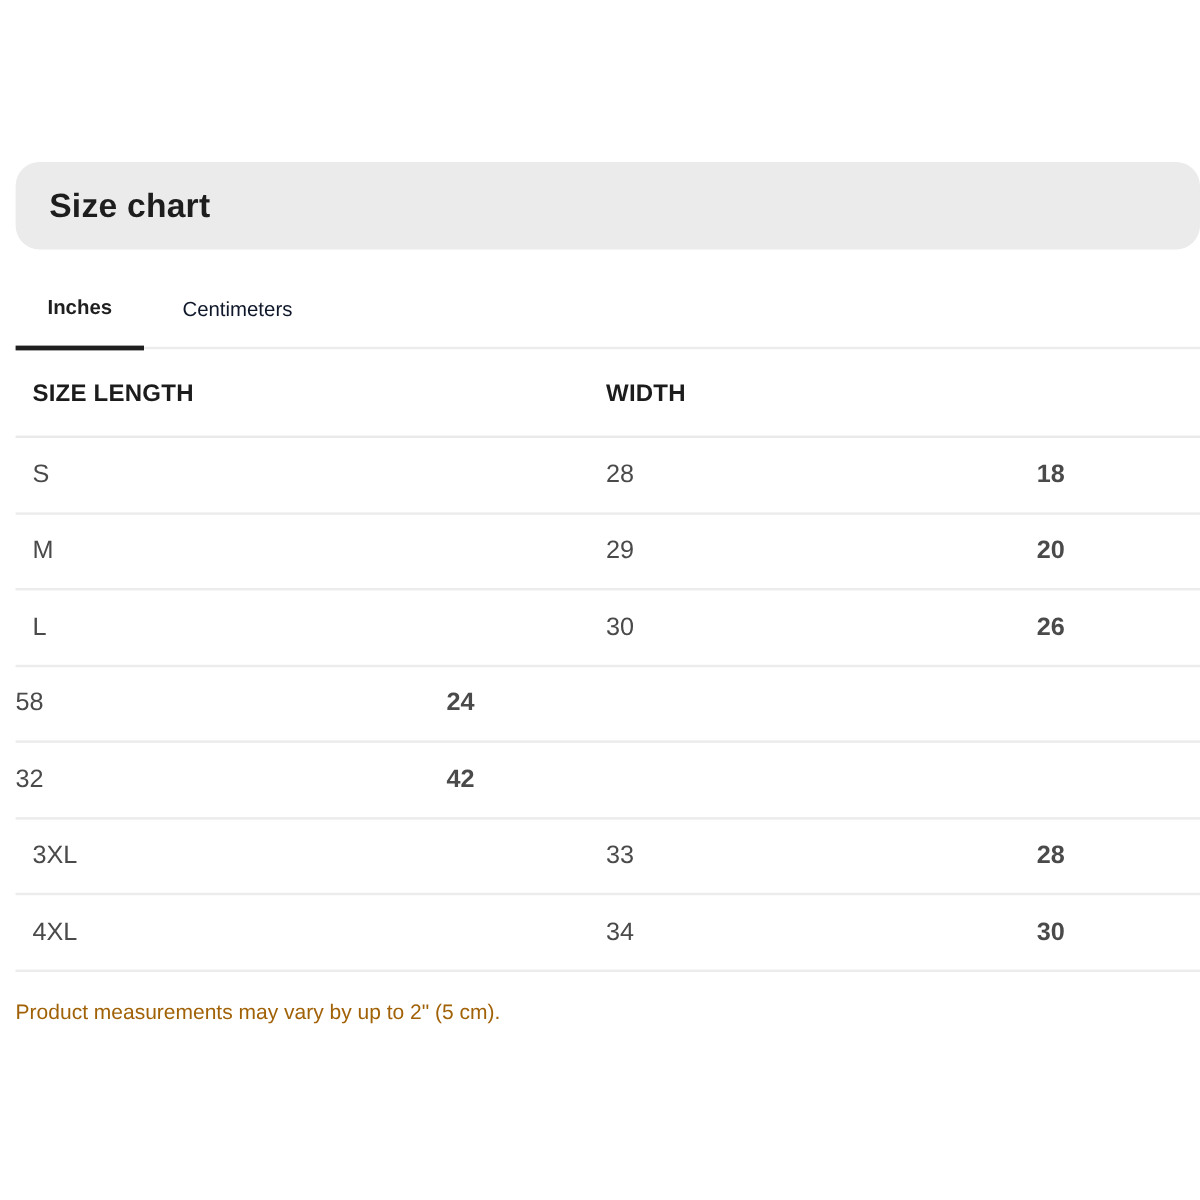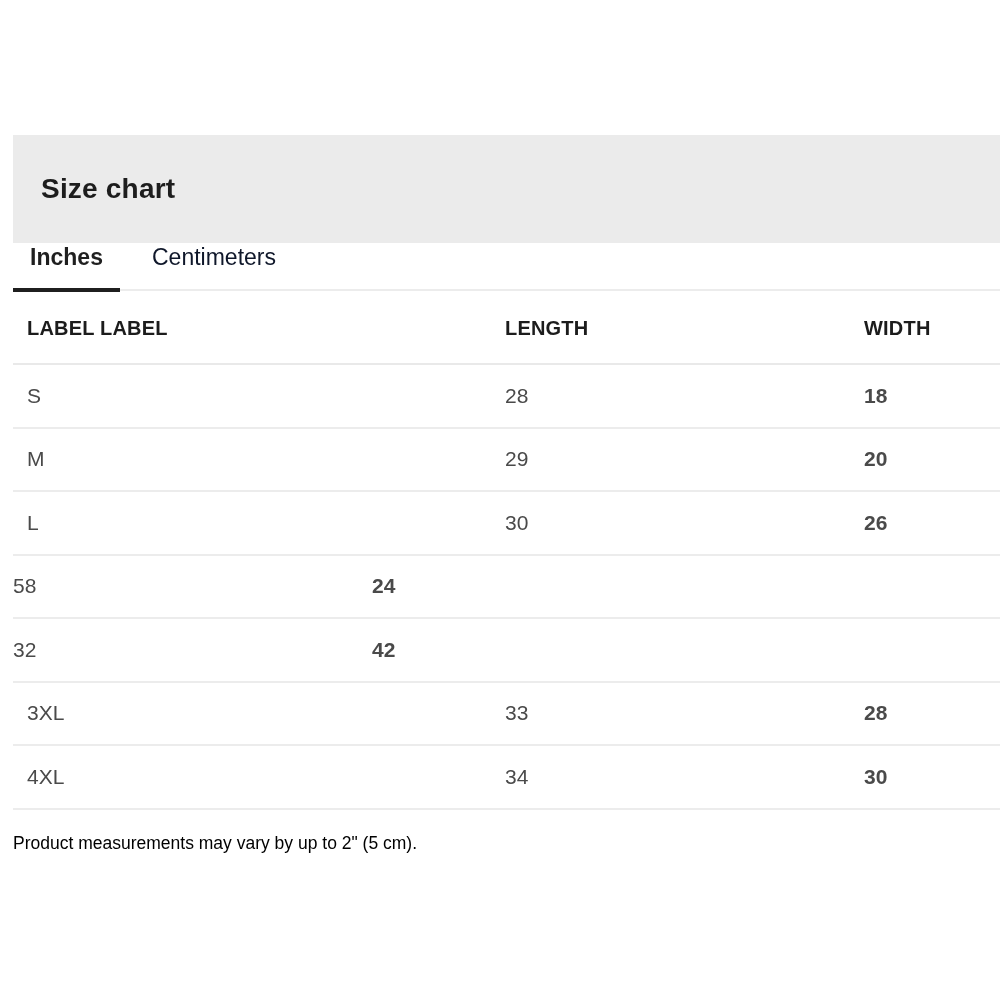--- a/index.html
+++ b/index.html
@@ -8,39 +8,40 @@
     width: 1000px; height: 1000px;
     font-family: "Liberation Sans", "DejaVu Sans", sans-serif;
     color: #1d1d1d;
     overflow: hidden;
   }
   .page { width: 1000px; height: 1000px; position: relative; background: #ffffff; }
 
   
   .band {
     position: absolute;
-    left: 13px; right: 0; top: 135px; height: 108px;
+    left: 13px; right: 0; top: 135px; height: 73px;
     background: #ebebeb;
     display: flex; align-items: center;
     padding-left: 28px;
+    border-radius: 20px;
   }
   .band h2 {
     font-size: 28px; font-weight: 700; color: #1d1d1d; letter-spacing: 0.2px;
   }
 
   
   .tabs {
     position: absolute;
     left: 13px; right: 0; top: 226px; height: 65px;
     display: flex; align-items: stretch;
     border-bottom: 2px solid #ececec;
   }
   .tab {
     display: flex; align-items: center; justify-content: center;
-    font-size: 23px; cursor: pointer;
+    font-size: 17px; cursor: pointer;
   }
   .tab.active {
     width: 107px;
     font-weight: 700; color: #1f1f1f;
     border-bottom: 4px solid #1f1f1f;
     margin-bottom: -3px;
   }
   .tab.inactive {
     margin-left: 32px;
     color: #0f172a;
@@ -56,41 +57,40 @@
   .trow.thead { height: 72px; border-bottom-color: #e9e9e9; }
   .c1 { width: 492px; padding-left: 14px; }
   .c2 { width: 359px; }
   .c3 { flex: 1; font-weight: bold; }
   .th { font-size: 20px; font-weight: 700; color: #1c1c1c; letter-spacing: 0.2px; }
   .td { font-size: 21px; color: #4a4a4a; }
 
   
   .note {
     position: absolute; left: 13px; top: 833px;
-    font-size: 17.5px; color: #000000;
+    font-size: 17.5px; color: #a16207;
   }
 </style>
 </head>
 <body>
 
 <div class="page">
 
   <div class="band">
     <h2>Size chart</h2>
   </div>
 
   <div class="tabs">
     <div class="tab active">Inches</div>
     <div class="tab inactive">Centimeters</div>
   </div>
 
   <div class="size-table">
     <div class="trow thead">
-      <div class="c1 th">LABEL LABEL</div>
-      <div class="c2 th">LENGTH</div>
+      <div class="c1 th">SIZE LENGTH</div>
       <div class="c3 th">WIDTH</div>
     </div>
 
     <div class="trow">
       <div class="c1 td">S</div>
       <div class="c2 td">28</div>
       <div class="c3 td">18</div>
     </div>
     <div class="trow">
       <div class="c1 td">M</div>

